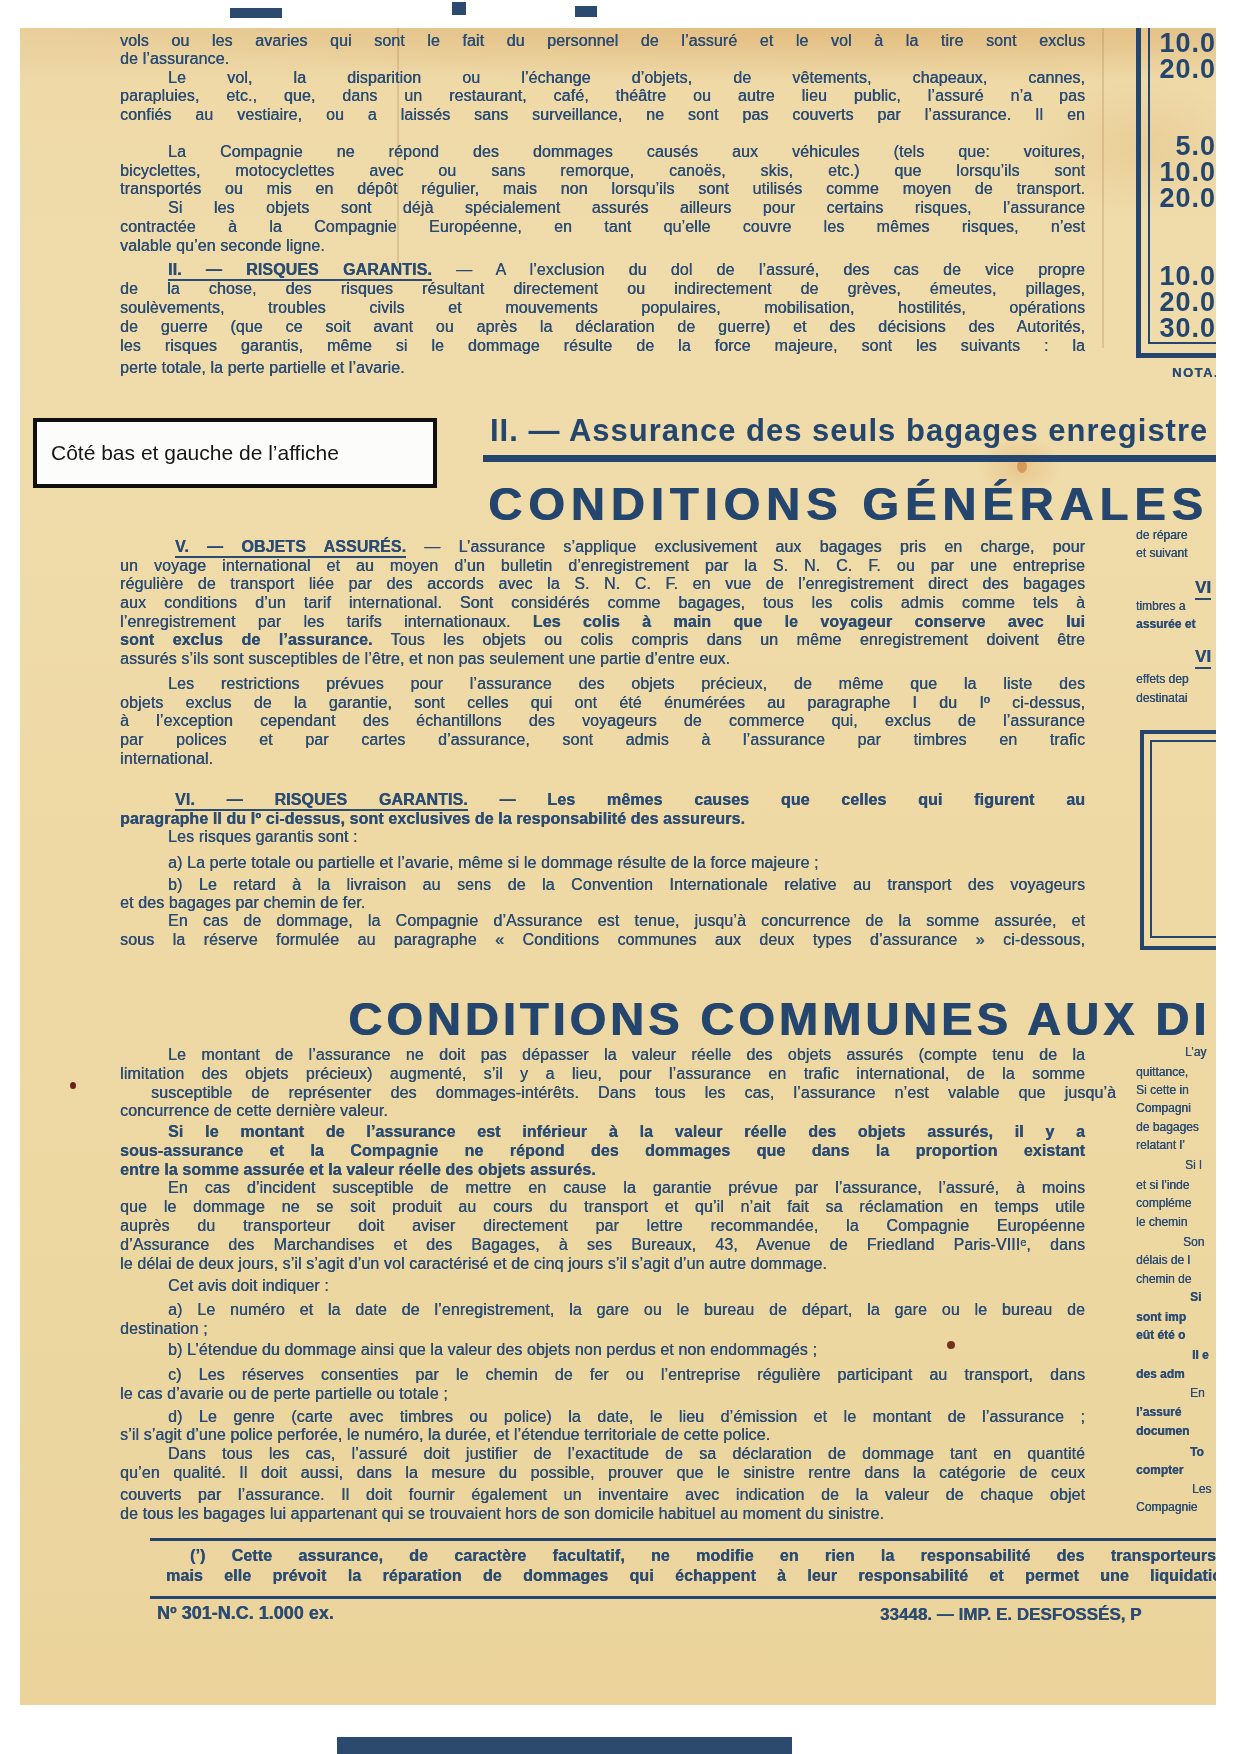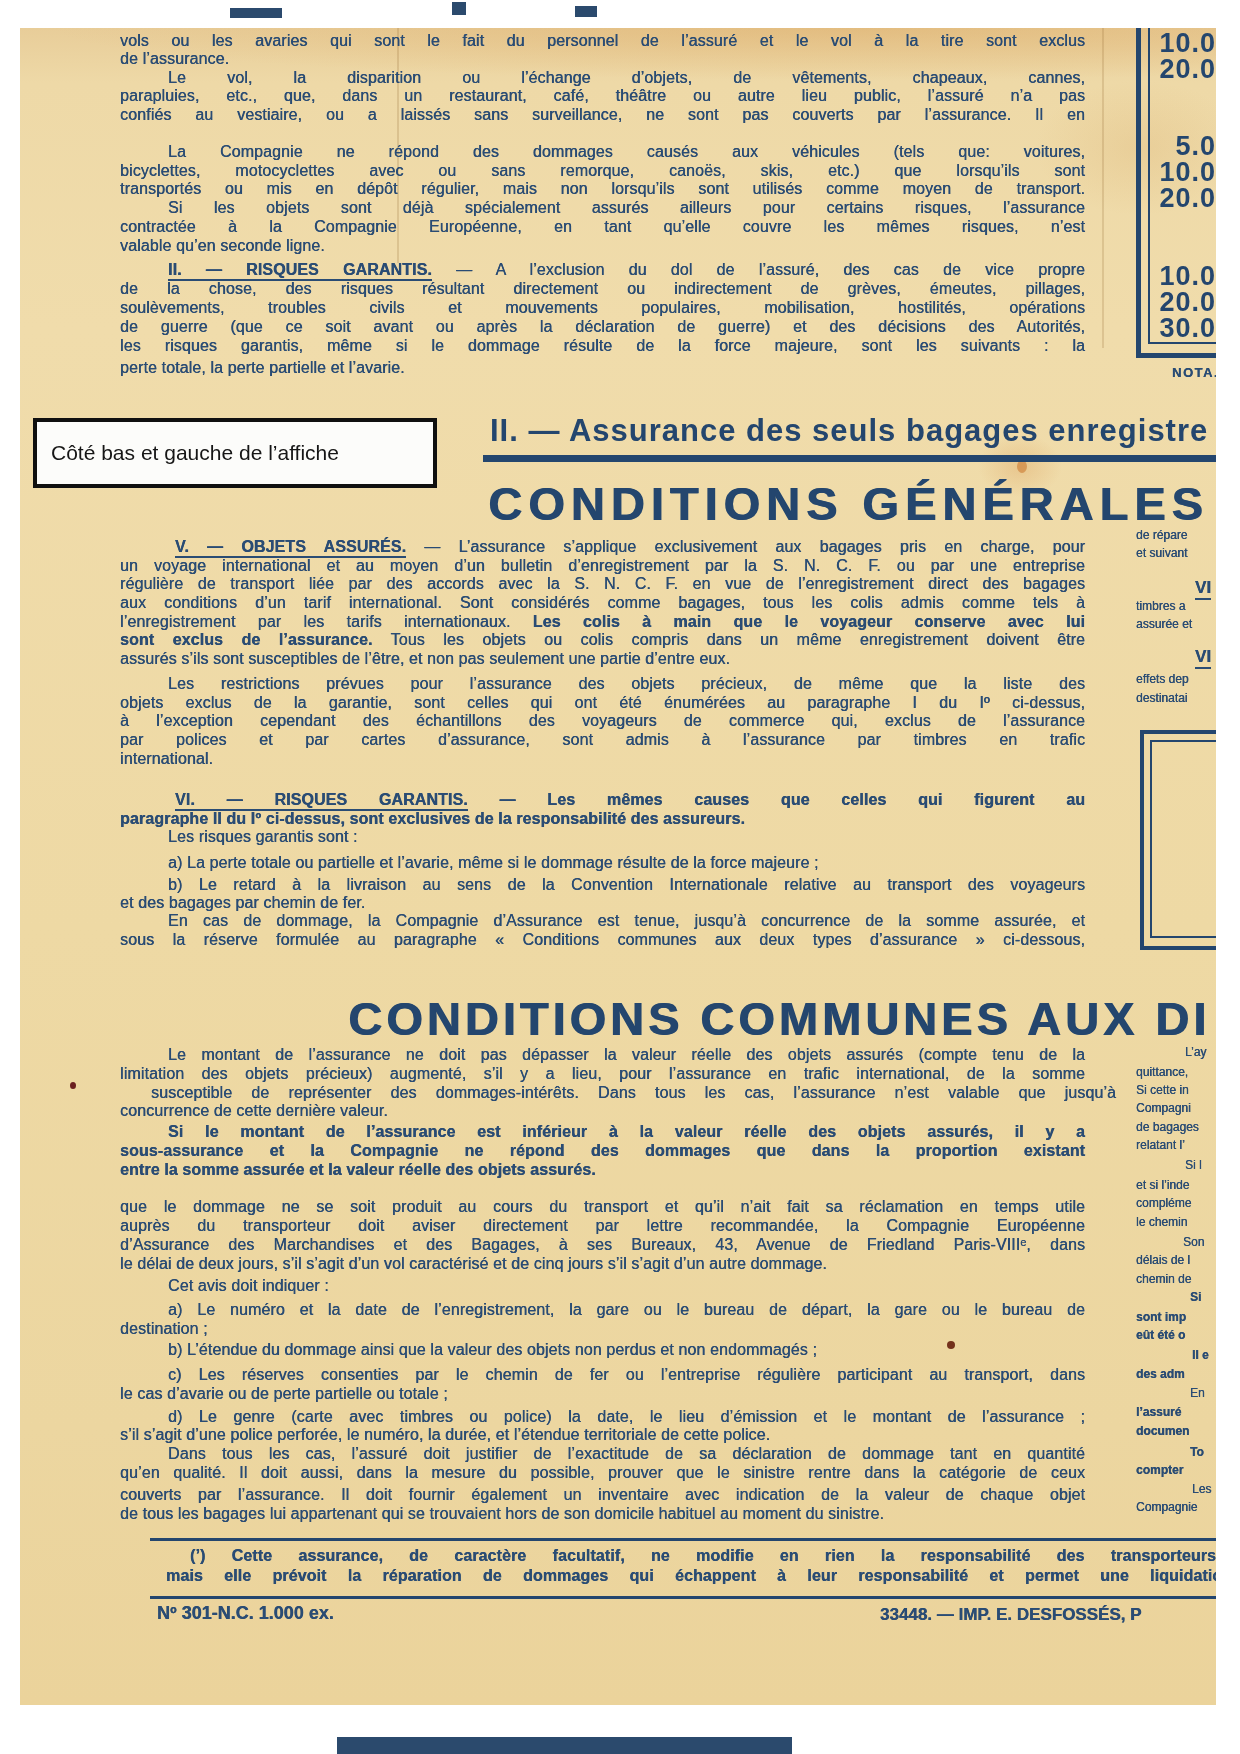--- a/index.html
+++ b/index.html
@@ -118,20 +118,21 @@
 
     <div class="line j" style="left:100px;top:1017px;width:965px;padding-left:48px;">Le montant de l’assurance ne doit pas dépasser la valeur réelle des objets assurés (compte tenu de la</div>
     <div class="line j" style="left:100px;top:1036px;width:965px;">limitation des objets précieux) augmenté, s’il y a lieu, pour l’assurance en trafic international, de la somme</div>
     <div class="line j" style="left:100px;top:1055px;width:965px;margin-left:31px;">susceptible de représenter des dommages-intérêts. Dans tous les cas, l’assurance n’est valable que jusqu’à</div>
     <div class="line" style="left:100px;top:1073px;width:965px;">concurrence de cette dernière valeur.</div>
 
     <div class="line j b" style="left:100px;top:1094px;width:965px;padding-left:48px;">Si le montant de l’assurance est inférieur à la valeur réelle des objets assurés, il y a</div>
     <div class="line j b" style="left:100px;top:1113px;width:965px;">sous-assurance et la Compagnie ne répond des dommages que dans la proportion existant</div>
     <div class="line b" style="left:100px;top:1132px;width:965px;">entre la somme assurée et la valeur réelle des objets assurés.</div>
 
+    <div class="line j" style="left:100px;top:1150px;width:965px;padding-left:48px;">En cas d’incident susceptible de mettre en cause la garantie prévue par l’assurance, l’assuré, à moins</div>
     <div class="line j" style="left:100px;top:1169px;width:965px;">que le dommage ne se soit produit au cours du transport et qu’il n’ait fait sa réclamation en temps utile</div>
     <div class="line j" style="left:100px;top:1188px;width:965px;">auprès du transporteur doit aviser directement par lettre recommandée, la Compagnie Européenne</div>
     <div class="line j" style="left:100px;top:1207px;width:965px;">d’Assurance des Marchandises et des Bagages, à ses Bureaux, 43, Avenue de Friedland Paris-VIIIᵉ, dans</div>
     <div class="line" style="left:100px;top:1226px;width:965px;">le délai de deux jours, s’il s’agit d’un vol caractérisé et de cinq jours s’il s’agit d’un autre dommage.</div>
 
     <div class="line" style="left:100px;top:1248px;width:965px;padding-left:48px;">Cet avis doit indiquer :</div>
     <div class="line j" style="left:100px;top:1272px;width:965px;padding-left:48px;">a) Le numéro et la date de l’enregistrement, la gare ou le bureau de départ, la gare ou le bureau de</div>
     <div class="line" style="left:100px;top:1291px;width:965px;">destination ;</div>
     <div class="line" style="left:100px;top:1312px;width:965px;padding-left:48px;">b) L’étendue du dommage ainsi que la valeur des objets non perdus et non endommagés ;</div>
     <div class="line j" style="left:100px;top:1337px;width:965px;padding-left:48px;">c) Les réserves consenties par le chemin de fer ou l’entreprise régulière participant au transport, dans</div>
@@ -148,21 +149,21 @@
     <div class="line j b" style="left:130px;top:1538px;width:1066px;margin-left:16px;">mais elle prévoit la réparation de dommages qui échappent à leur responsabilité et permet une liquidation</div>
     <div class="rule" style="left:130px;top:1568px;width:1066px;height:3px;"></div>
 
     <div class="frag b" style="left:137px;top:1576px;font-size:18px;">Nº 301-N.C. 1.000 ex.</div>
     <div class="frag b" style="left:860px;top:1578px;font-size:17px;">33448. — IMP. E. DESFOSSÉS, P</div>
 
     <div class="frag" style="left:1116px;top:498px;">de répare</div>
     <div class="frag" style="left:1116px;top:516px;">et suivant</div>
     <div class="frag b u" style="left:1175px;top:551px;font-size:17px;">VI</div>
     <div class="frag" style="left:1116px;top:569px;">timbres a</div>
-    <div class="frag" style="left:1116px;top:587px;">assurée et</div>
+    <div class="frag" style="left:1116px;top:587px;font-weight:bold;">assurée et</div>
     <div class="frag b u" style="left:1175px;top:620px;font-size:17px;">VI</div>
     <div class="frag" style="left:1116px;top:642px;">effets dep</div>
     <div class="frag" style="left:1116px;top:661px;">destinatai</div>
 
     <div class="rule" style="left:1120px;top:702px;width:76px;height:4px;"></div>
     <div class="rule" style="left:1120px;top:702px;width:4px;height:220px;"></div>
     <div class="rule" style="left:1120px;top:918px;width:76px;height:4px;"></div>
     <div class="rule" style="left:1130px;top:712px;width:66px;height:2px;"></div>
     <div class="rule" style="left:1130px;top:712px;width:2px;height:198px;"></div>
     <div class="rule" style="left:1130px;top:908px;width:66px;height:2px;"></div>

